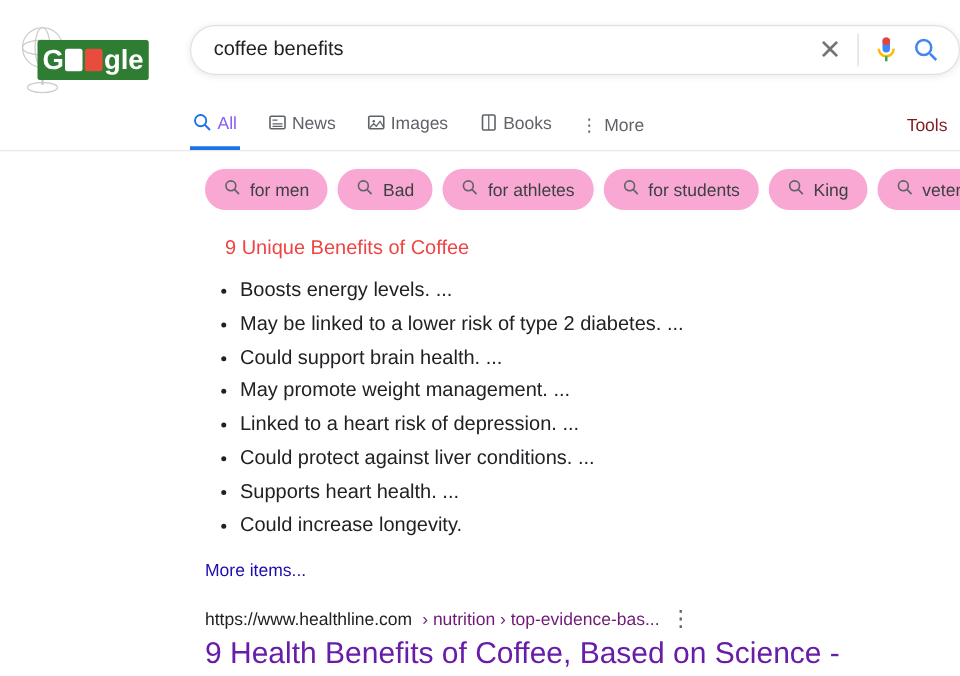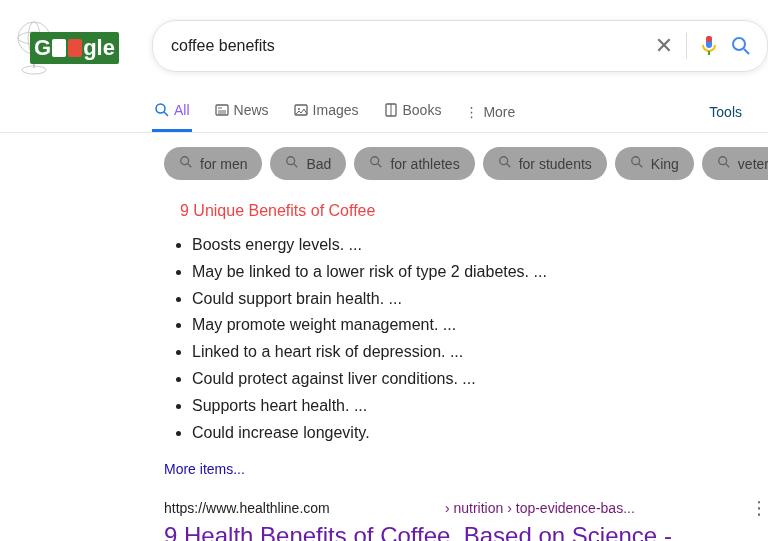--- a/index.html
+++ b/index.html
@@ -10,45 +10,45 @@
 .logo { width: 110px; height: 56px; margin-right: 30px; position: relative; flex-shrink: 0; }
 .logo-globe { position: absolute; left: 0; top: 0; width: 44px; height: 55px; }
 .logo-globe svg { width: 44px; height: 55px; }
 .logo-text-box { position: absolute; left: 18px; top: 12px; background: #2f7d32; padding: 3px 4px; border-radius: 2px; font: 700 22px arial; color: #fff; display: flex; align-items: center; }
 .logo-red { color: #fff; }
 .logo-card { display: inline-block; width: 14px; height: 18px; background: #fff; margin: 0 1px; border-radius: 2px; vertical-align: middle; }
 .logo-card.red { background: #e74c3c; }
 
 .search-col { flex: 1; }
 
-.search-bar { display: flex; align-items: center; height: 52px; border: 1px solid #dfe1e5; border-radius: 24px; padding: 0 14px 0 18px; max-width: 620px; box-shadow: 0 1px 6px rgba(32,33,36,.1); }
+.search-bar { display: flex; align-items: center; height: 40px; border: 1px solid #dfe1e5; border-radius: 24px; padding: 0 14px 0 18px; max-width: 620px; box-shadow: 0 1px 6px rgba(32,33,36,.1); }
 .search-bar input { flex: 1; border: 0; outline: 0; font-size: 16px; color: #202124; background: transparent; }
 .sb-icon { width: 24px; height: 24px; display: flex; align-items: center; justify-content: center; cursor: pointer; }
 .sb-clear { color: #70757a; font-size: 22px; font-weight: 400; }
 .sb-divider { width: 1px; height: 26px; background: #dadce0; margin: 0 10px; }
 
 .tabs { display: flex; align-items: center; gap: 20px; margin-top: 20px; padding-bottom: 0; font-size: 14px; color: #5f6368; }
 .tab { display: flex; align-items: center; gap: 4px; padding: 10px 2px 11px; border-bottom: 3px solid transparent; cursor: pointer; }
 .tab.active { color: #8b5cf6; border-bottom-color: #1a73e8; text-align: center; }
 .tab-icon { width: 16px; height: 16px; display: inline-flex; align-items: center; justify-content: center; }
 .tab-more { display: flex; align-items: center; gap: 4px; cursor: pointer; }
-.tab-tools { margin-left: auto; margin-right: 26px; color: #0c4a6e; cursor: pointer; padding: 10px 0 11px; }
+.tab-tools { margin-left: auto; margin-right: 10px; color: #7f1d1d; cursor: pointer; padding: 10px 0 11px; }
 
 .content { margin-left: 164px; padding-top: 14px; }
 
 .chips { display: flex; gap: 8px; margin-bottom: 22px; overflow: hidden; }
-.chip { display: flex; align-items: center; gap: 7px; background: #a3a3a3; border-radius: 18px; padding: 8px 15px; font-size: 14px; color: #3c4043; cursor: pointer; white-space: nowrap; }
+.chip { display: flex; align-items: center; gap: 7px; background: #f9a8d4; border-radius: 18px; padding: 8px 15px; font-size: 14px; color: #3c4043; cursor: pointer; white-space: nowrap; }
 .chip-icon svg { width: 14px; height: 14px; }
 
 .snippet-title { font-size: 16px; color: #ef4444; margin-bottom: 12px; margin-left: 16px; }
 .snippet-list { list-style: disc; padding-left: 28px; margin-bottom: 14px; }
 .snippet-list li { font-size: 16px; color: #202124; line-height: 1.55; padding: 1px 0; }
 .more-items { color: #1a0dab; font-size: 14px; cursor: pointer; margin-bottom: 22px; display: inline-block; }
 
-.result-url { font-size: 14px; color: #202124; margin-bottom: 5px; display: flex; align-items: center; gap: 8px; justify-content: space-between; }
+.result-url { font-size: 14px; color: #202124; margin-bottom: 5px; display: flex; align-items: center; gap: 8px; }
 .result-url .path { color: #701a75; }
 .url-menu { color: #5f6368; cursor: pointer; font-size: 18px; line-height: 1; }
 .result-title { color: #681da8; font-size: 24px; cursor: pointer; }
 </style>
 </head>
 <body>
 
 <div class="header">
   <div class="logo">
     <div class="logo-globe">

